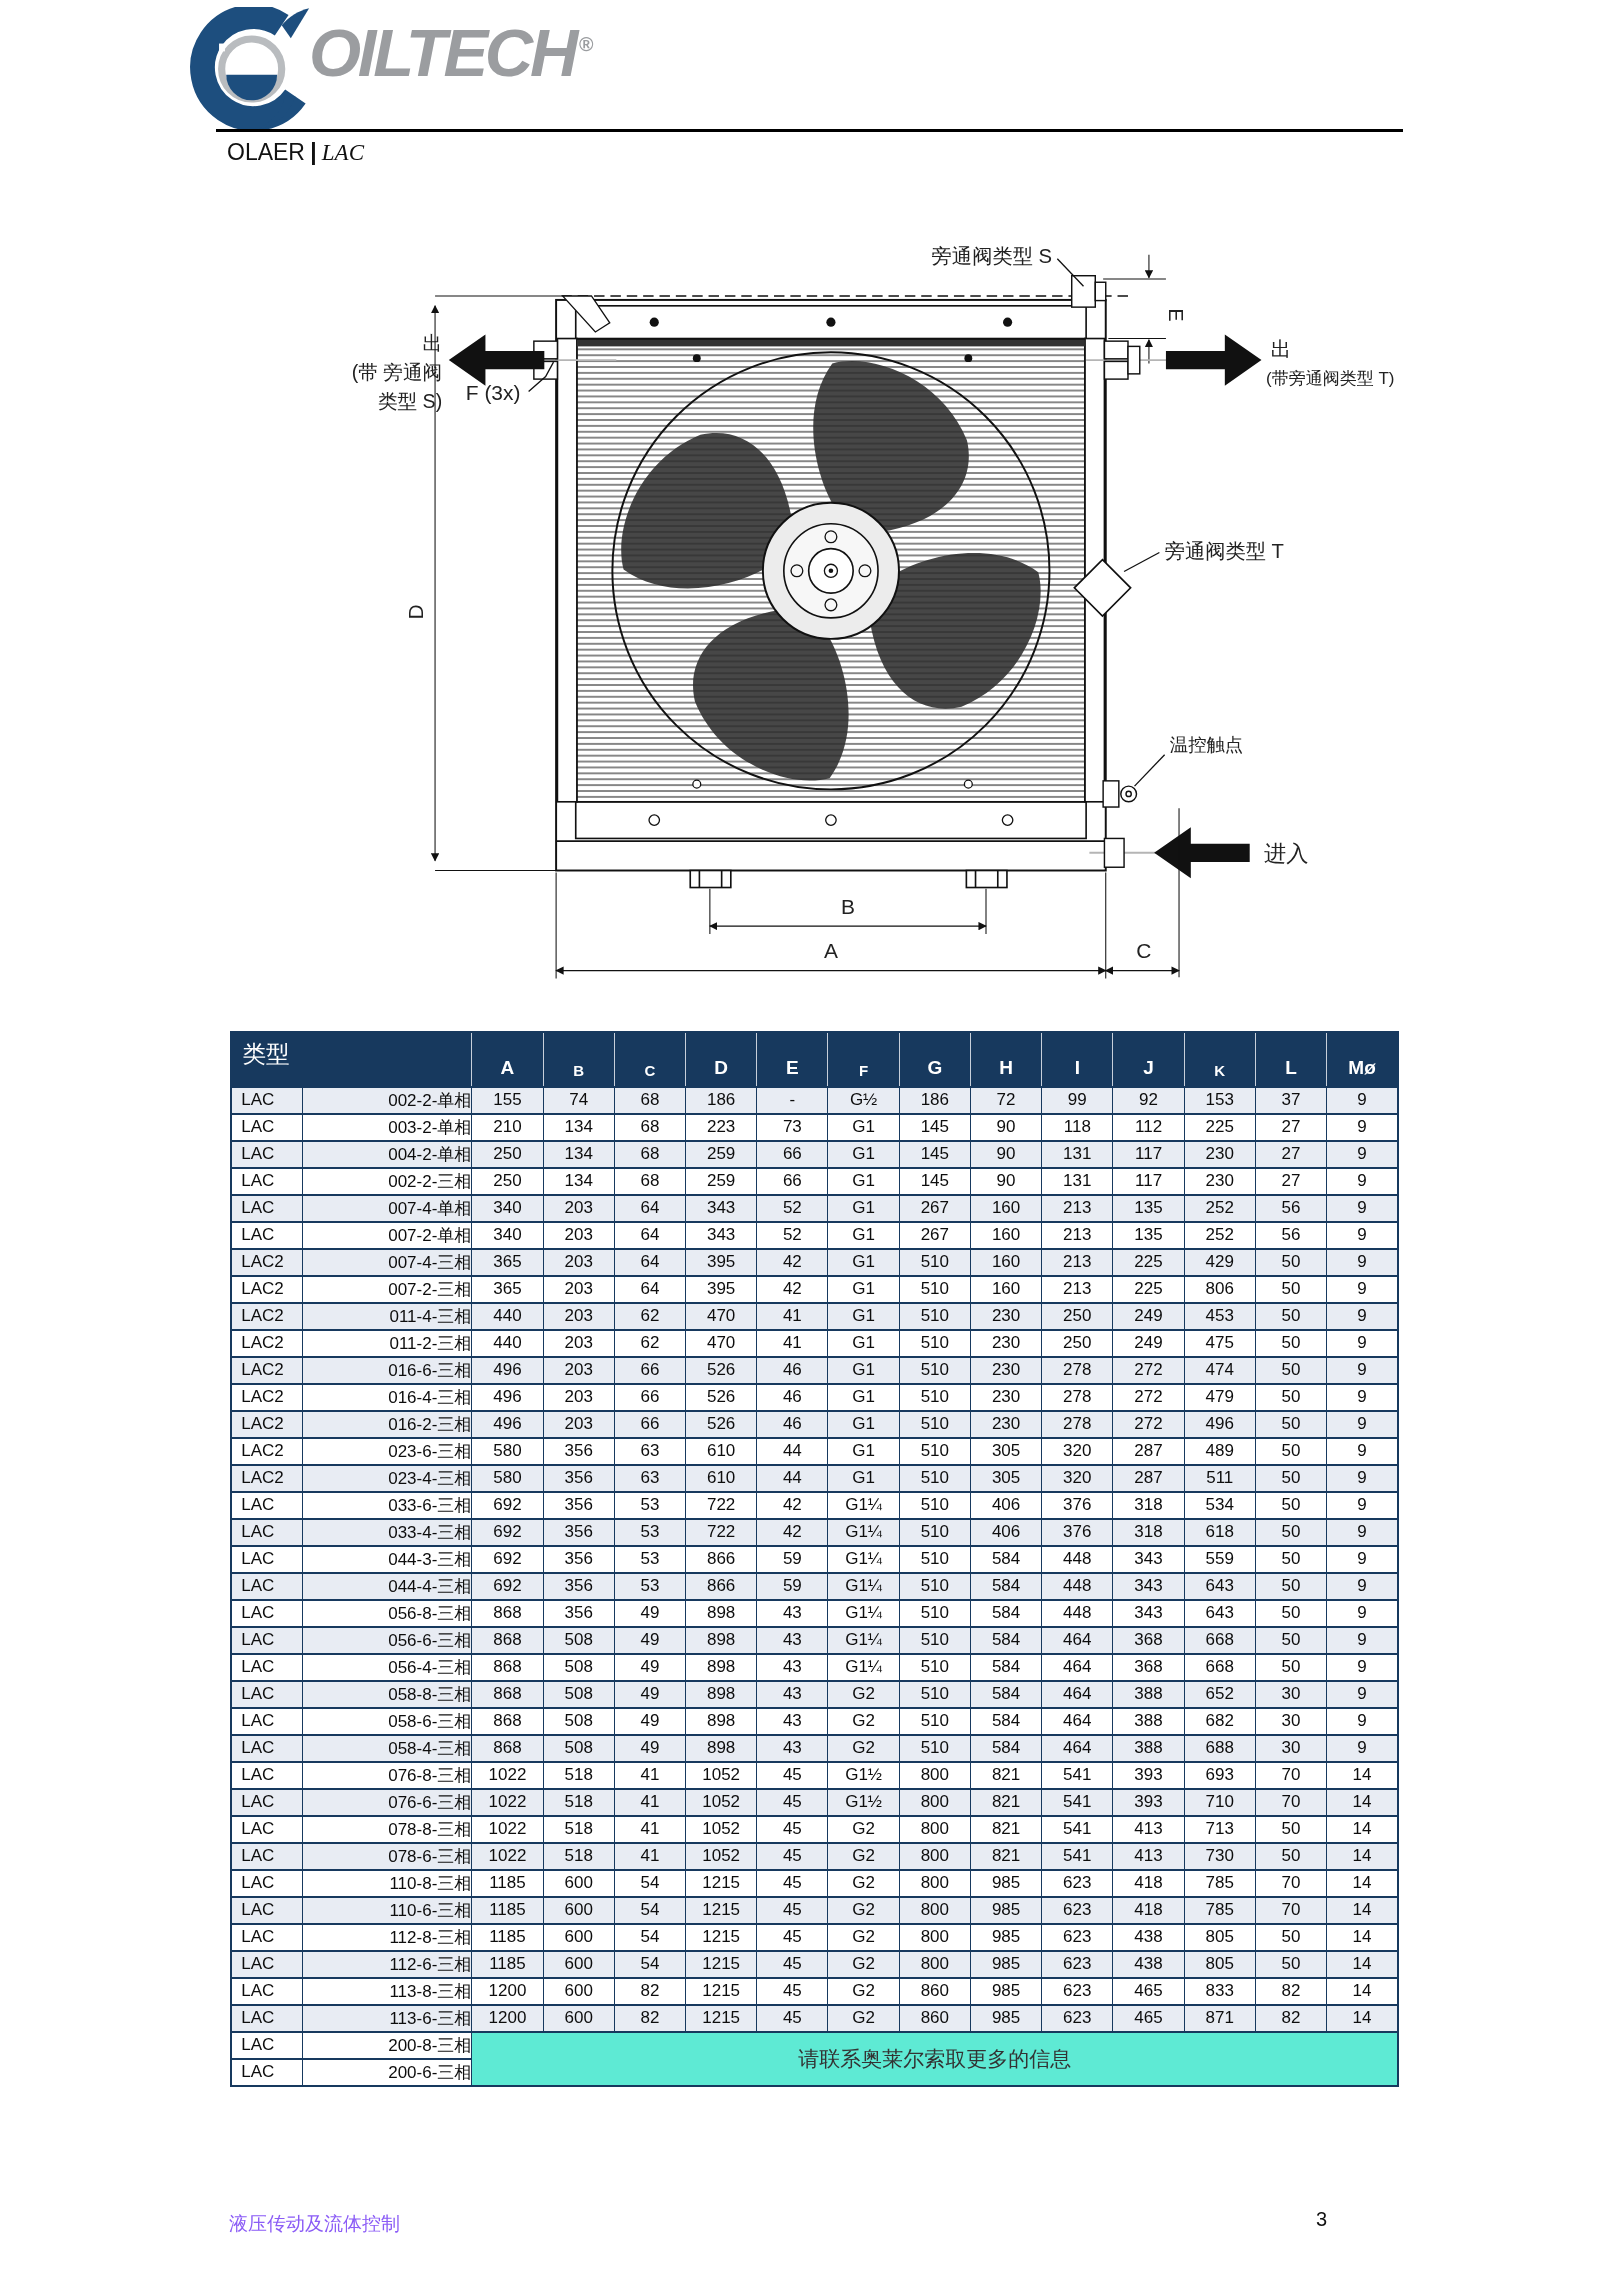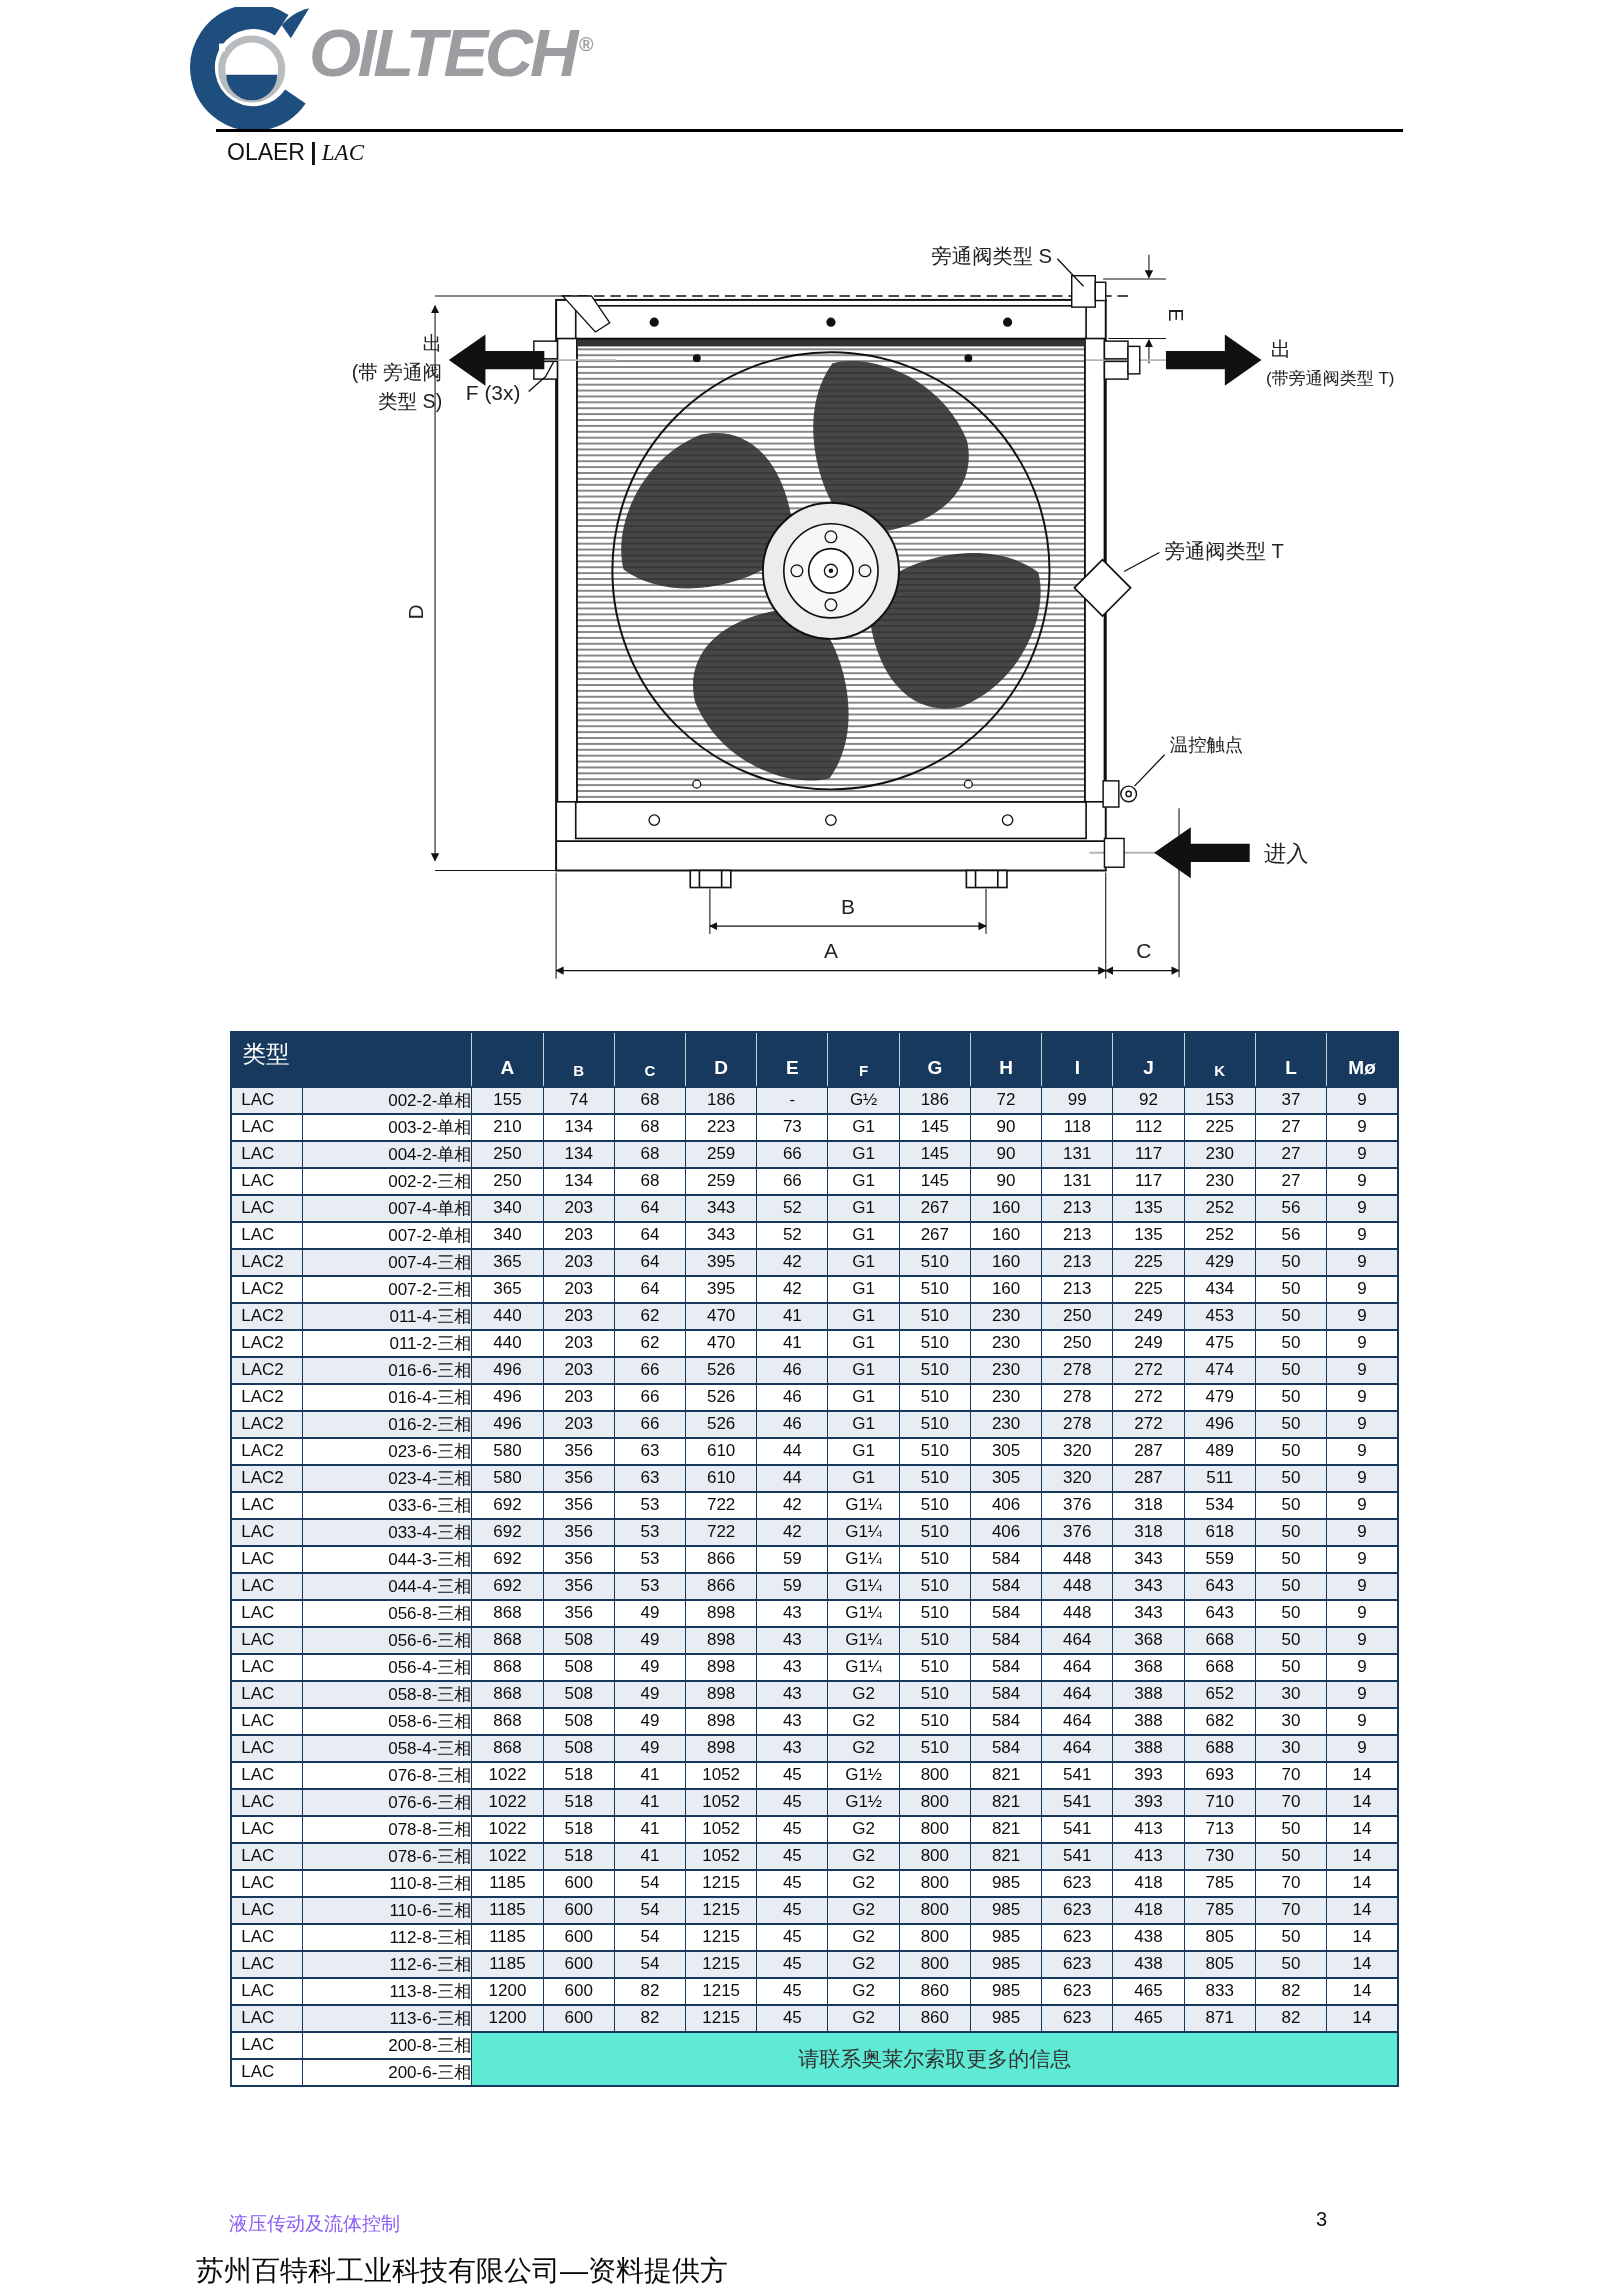--- a/index.html
+++ b/index.html
@@ -360,21 +360,21 @@
             <td>365</td>
             <td>203</td>
             <td>64</td>
             <td>395</td>
             <td>42</td>
             <td>G1</td>
             <td>510</td>
             <td>160</td>
             <td>213</td>
             <td>225</td>
-            <td>434</td>
+            <td>806</td>
             <td>50</td>
             <td>9</td>
           </tr>
           <tr class="stripe">
             <td class="series">LAC2</td>
             <td class="model">011-4-三相</td>
             <td>440</td>
             <td>203</td>
             <td>62</td>
             <td>470</td>
@@ -838,16 +838,15 @@
           <tr>
             <td class="series">LAC</td>
             <td class="model">200-6-三相</td>
           </tr>
         </tbody>
     </table>
   </div>
 
   <div class="foot-left">液压传动及流体控制</div>
   <div class="foot-page">3</div>
-  <div class="provider">苏州百特科工业科技有限公司—资料提供方</div>
 
 </div>
 
 
 </body></html>

